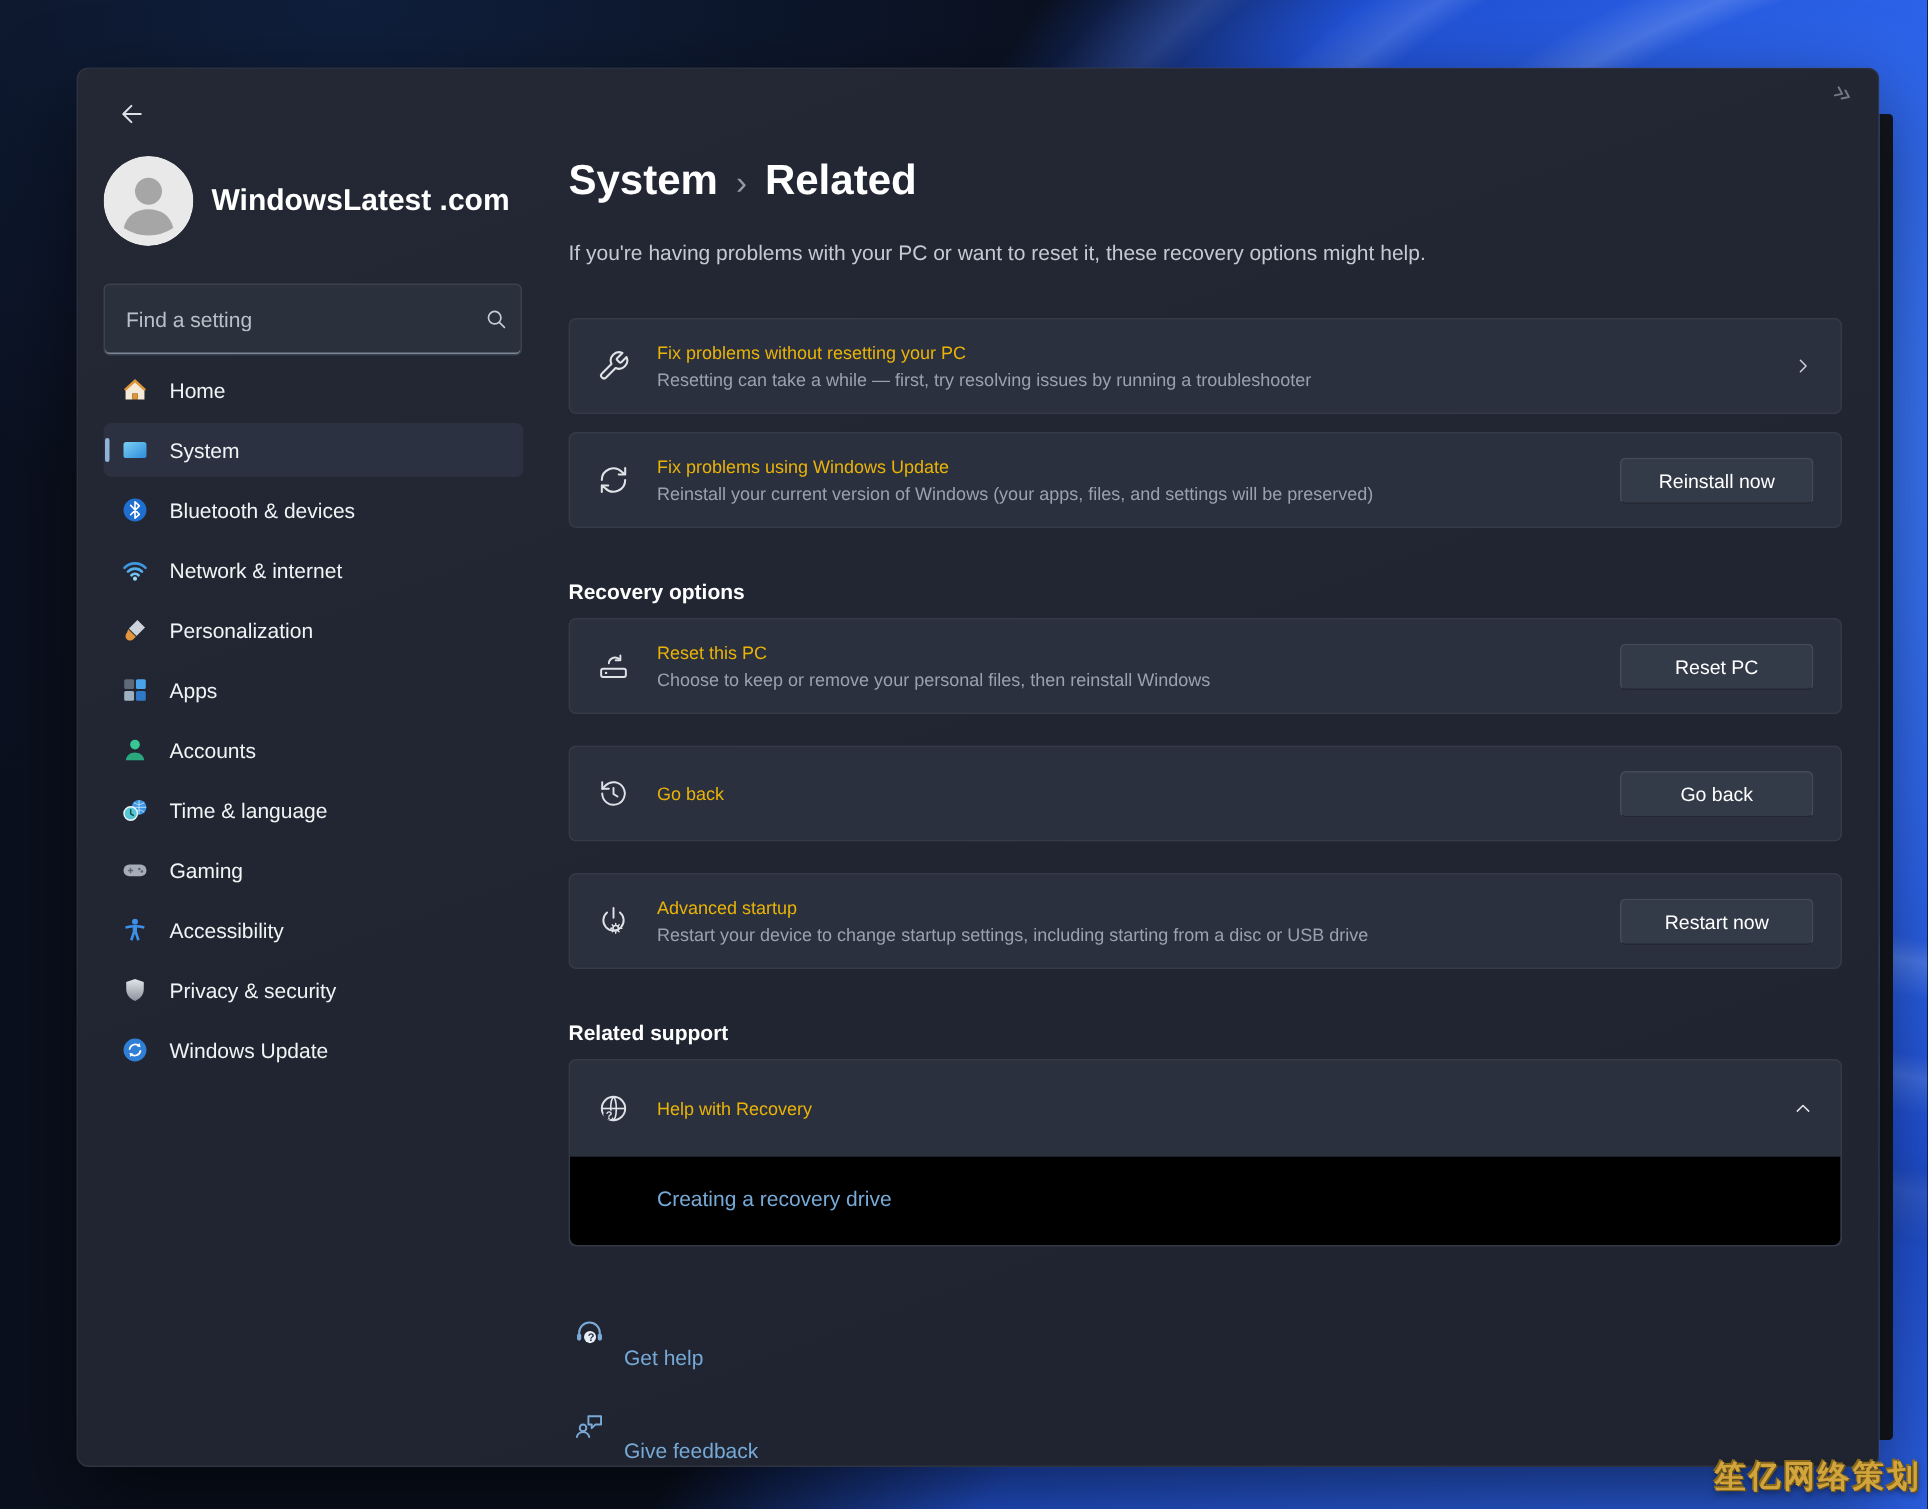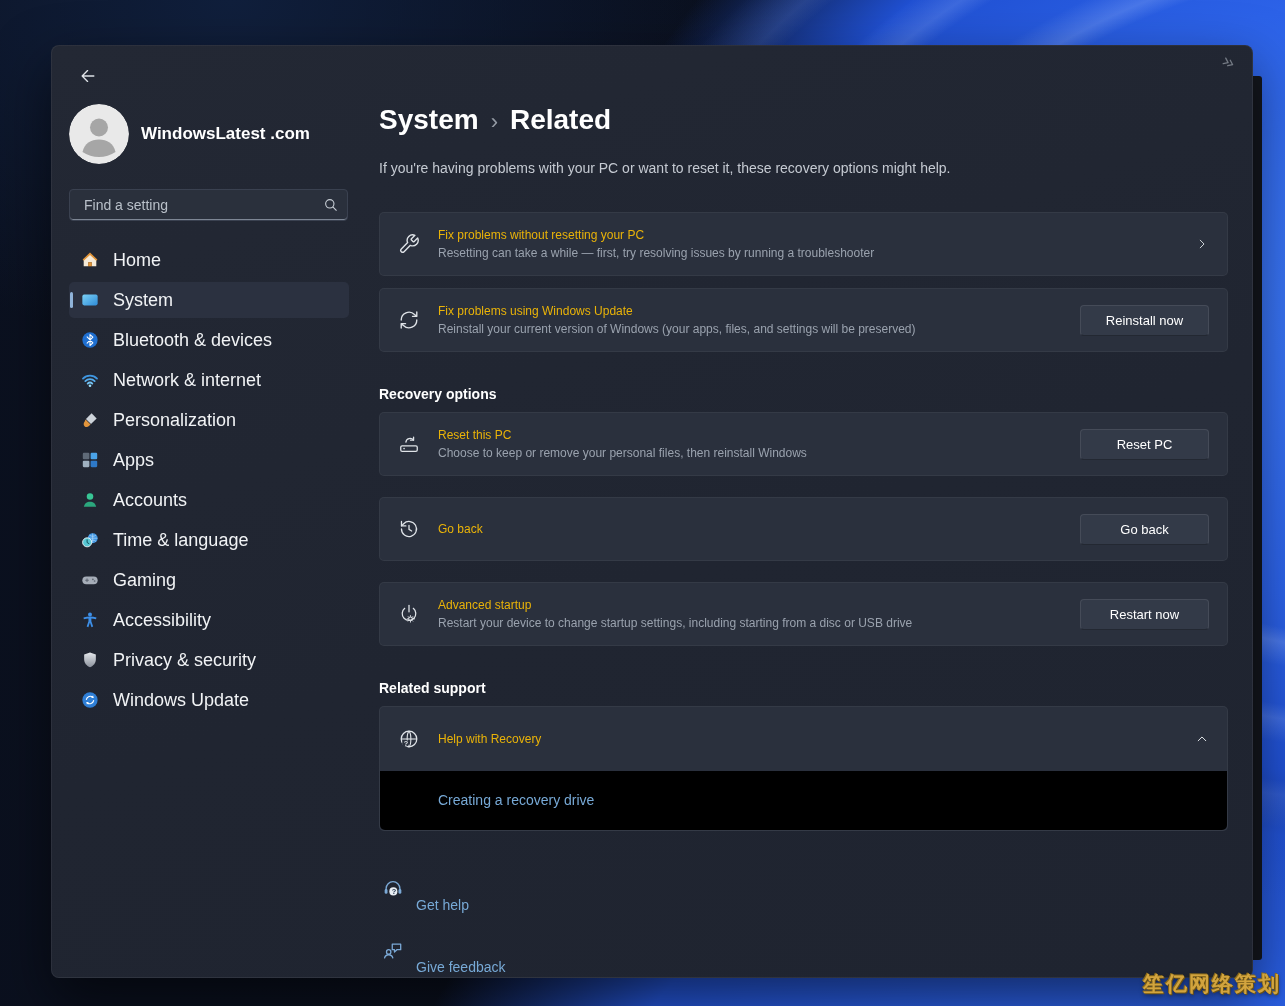--- a/index.html
+++ b/index.html
@@ -34,44 +34,44 @@
     background:linear-gradient(160deg,#232834 0%,#202531 55%,#1f2430 100%);
     border:1px solid rgba(255,255,255,.06);
     border-radius:8px;box-shadow:0 22px 55px rgba(0,0,0,.55);
     box-sizing:border-box;overflow:hidden;
   }
   .back-btn{position:absolute;left:25px;top:19px;width:22px;height:22px;display:flex;align-items:center;justify-content:center;cursor:pointer;}
   .corner-glyph{position:absolute;right:16px;top:10px;opacity:.55;}
   
   .profile{position:absolute;left:17px;top:58px;display:flex;align-items:center;gap:12px;}
   .avatar{width:60px;height:60px;border-radius:50%;overflow:hidden;display:block;}
-  .uname{font-size:17px;font-weight:700;color:#fff;}
+  .uname{font-size:20px;font-weight:700;color:#fff;}
   .searchbox{
-    position:absolute;left:17px;top:143px;width:279px;height:32px;box-sizing:border-box;
+    position:absolute;left:17px;top:143px;width:279px;height:48px;box-sizing:border-box;
     background:#2a303c;border:1px solid #3a4150;border-radius:4px;
     box-shadow:inset 0 -1px 0 #7d8694;
     display:flex;align-items:center;padding:0 8px 0 12px;
   }
   .searchbox input{
     flex:1;background:transparent;border:none;outline:none;
     font-family:inherit;font-size:14px;color:#e8ebef;
   }
   .searchbox input::placeholder{color:#b9c0c9;opacity:1;}
   .nav{position:absolute;left:17px;top:196px;width:280px;}
   .nav-item{
     position:relative;height:36px;margin-bottom:4px;border-radius:5px;
     display:flex;align-items:center;padding-left:12px;gap:14px;cursor:pointer;box-sizing:border-box;
   }
   .nav-item.selected{background:#2b3140;}
   .nav-item .pill{
     position:absolute;left:1px;top:50%;transform:translateY(-50%);
     width:3px;height:16px;border-radius:2px;background:#8fb3d9;
   }
   .nicon{width:18px;height:18px;display:flex;align-items:center;justify-content:center;flex:0 0 18px;}
-  .nlabel{font-size:18px;color:#f1f3f5;}
+  .nlabel{font-size:14px;color:#f1f3f5;}
   
   .main{position:absolute;left:327px;top:0;width:849px;}
   .crumbs{margin-top:58px;display:flex;align-items:center;gap:12px;}
   .crumbs .seg{font-size:28px;font-weight:700;color:#fff;}
   .crumbs .sep{font-size:22px;color:#949aa4;padding-top:3px;}
   .subtitle{margin-top:24px;font-size:14px;color:#c5cad2;}
   .card{
     background:#2a303d;border:1px solid rgba(255,255,255,.05);border-radius:5px;
     display:flex;align-items:center;min-height:64px;
     padding:0 18px 0 16px;box-sizing:border-box;

